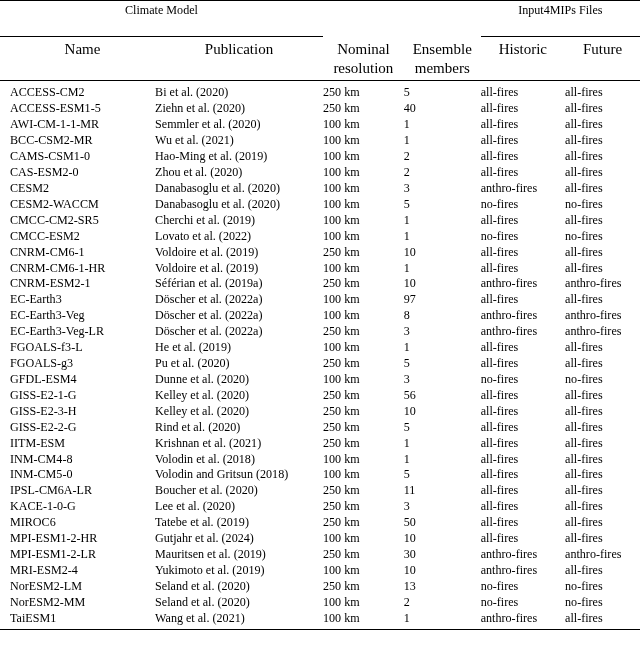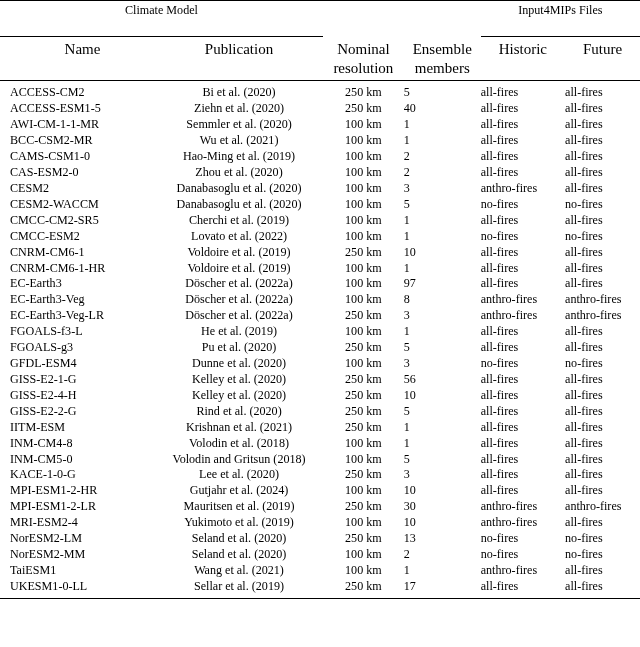--- a/index.html
+++ b/index.html
@@ -80,22 +80,22 @@
   
   tbody td {
     text-align: left;
     padding: 0.35px 0;
     font-size: 12.1px;
     white-space: nowrap;
   }
 
   
   .c-name   { width: 148px; padding-left: 10px !important; }
-  .c-pub    { width: 170px; text-align: center; }
-  .c-res    { width: 82px; text-align: center;  }
+  .c-pub    { width: 170px; }
+  .c-res    { width: 82px;  }
   .c-ens    { width: 78px;  }
   .c-hist   { width: 86px;  }
   .c-fut    { width: 76px;  }
 
   .c-res, .c-ens, .c-hist, .c-fut { padding-left: 0 !important; }
 
   .italicval { }
 </style>
 </head>
 <body>
@@ -250,20 +250,28 @@
         </tr>
         <tr>
           <td class="c-name">CNRM-CM6-1-HR</td>
           <td class="c-pub">Voldoire et al. (2019)</td>
           <td class="c-res">100 km</td>
           <td class="c-ens">1</td>
           <td class="c-hist">all-fires</td>
           <td class="c-fut">all-fires</td>
         </tr>
         <tr>
+          <td class="c-name">CNRM-ESM2-1</td>
+          <td class="c-pub">Séférian et al. (2019a)</td>
+          <td class="c-res">250 km</td>
+          <td class="c-ens">10</td>
+          <td class="c-hist italicval">anthro-fires</td>
+          <td class="c-fut italicval">anthro-fires</td>
+        </tr>
+        <tr>
           <td class="c-name">EC-Earth3</td>
           <td class="c-pub">Döscher et al. (2022a)</td>
           <td class="c-res">100 km</td>
           <td class="c-ens">97</td>
           <td class="c-hist">all-fires</td>
           <td class="c-fut">all-fires</td>
         </tr>
         <tr>
           <td class="c-name">EC-Earth3-Veg</td>
           <td class="c-pub">Döscher et al. (2022a)</td>
@@ -306,21 +314,21 @@
         </tr>
         <tr>
           <td class="c-name">GISS-E2-1-G</td>
           <td class="c-pub">Kelley et al. (2020)</td>
           <td class="c-res">250 km</td>
           <td class="c-ens">56</td>
           <td class="c-hist">all-fires</td>
           <td class="c-fut">all-fires</td>
         </tr>
         <tr>
-          <td class="c-name">GISS-E2-4-H</td>
+          <td class="c-name">GISS-E2-3-H</td>
           <td class="c-pub">Kelley et al. (2020)</td>
           <td class="c-res">250 km</td>
           <td class="c-ens">10</td>
           <td class="c-hist">all-fires</td>
           <td class="c-fut">all-fires</td>
         </tr>
         <tr>
           <td class="c-name">GISS-E2-2-G</td>
           <td class="c-pub">Rind et al. (2020)</td>
           <td class="c-res">250 km</td>
@@ -346,24 +354,40 @@
         </tr>
         <tr>
           <td class="c-name">INM-CM5-0</td>
           <td class="c-pub">Volodin and Gritsun (2018)</td>
           <td class="c-res">100 km</td>
           <td class="c-ens">5</td>
           <td class="c-hist">all-fires</td>
           <td class="c-fut">all-fires</td>
         </tr>
         <tr>
+          <td class="c-name">IPSL-CM6A-LR</td>
+          <td class="c-pub">Boucher et al. (2020)</td>
+          <td class="c-res">250 km</td>
+          <td class="c-ens">11</td>
+          <td class="c-hist">all-fires</td>
+          <td class="c-fut">all-fires</td>
+        </tr>
+        <tr>
           <td class="c-name">KACE-1-0-G</td>
           <td class="c-pub">Lee et al. (2020)</td>
           <td class="c-res">250 km</td>
           <td class="c-ens">3</td>
+          <td class="c-hist">all-fires</td>
+          <td class="c-fut">all-fires</td>
+        </tr>
+        <tr>
+          <td class="c-name">MIROC6</td>
+          <td class="c-pub">Tatebe et al. (2019)</td>
+          <td class="c-res">250 km</td>
+          <td class="c-ens">50</td>
           <td class="c-hist">all-fires</td>
           <td class="c-fut">all-fires</td>
         </tr>
         <tr>
           <td class="c-name">MPI-ESM1-2-HR</td>
           <td class="c-pub">Gutjahr et al. (2024)</td>
           <td class="c-res">100 km</td>
           <td class="c-ens">10</td>
           <td class="c-hist">all-fires</td>
           <td class="c-fut">all-fires</td>
@@ -401,28 +425,20 @@
           <td class="c-fut italicval">no-fires</td>
         </tr>
         <tr>
           <td class="c-name">TaiESM1</td>
           <td class="c-pub">Wang et al. (2021)</td>
           <td class="c-res">100 km</td>
           <td class="c-ens">1</td>
           <td class="c-hist italicval">anthro-fires</td>
           <td class="c-fut">all-fires</td>
         </tr>
-        <tr>
-          <td class="c-name">UKESM1-0-LL</td>
-          <td class="c-pub">Sellar et al. (2019)</td>
-          <td class="c-res">250 km</td>
-          <td class="c-ens">17</td>
-          <td class="c-hist">all-fires</td>
-          <td class="c-fut">all-fires</td>
-        </tr>
       </tbody>
 
     <tfoot>
       <tr class="spacer-xs">
         <td colspan="6"></td>
       </tr>
       <tr class="rule-bottom">
         <td colspan="6"></td>
       </tr>
     </tfoot>

